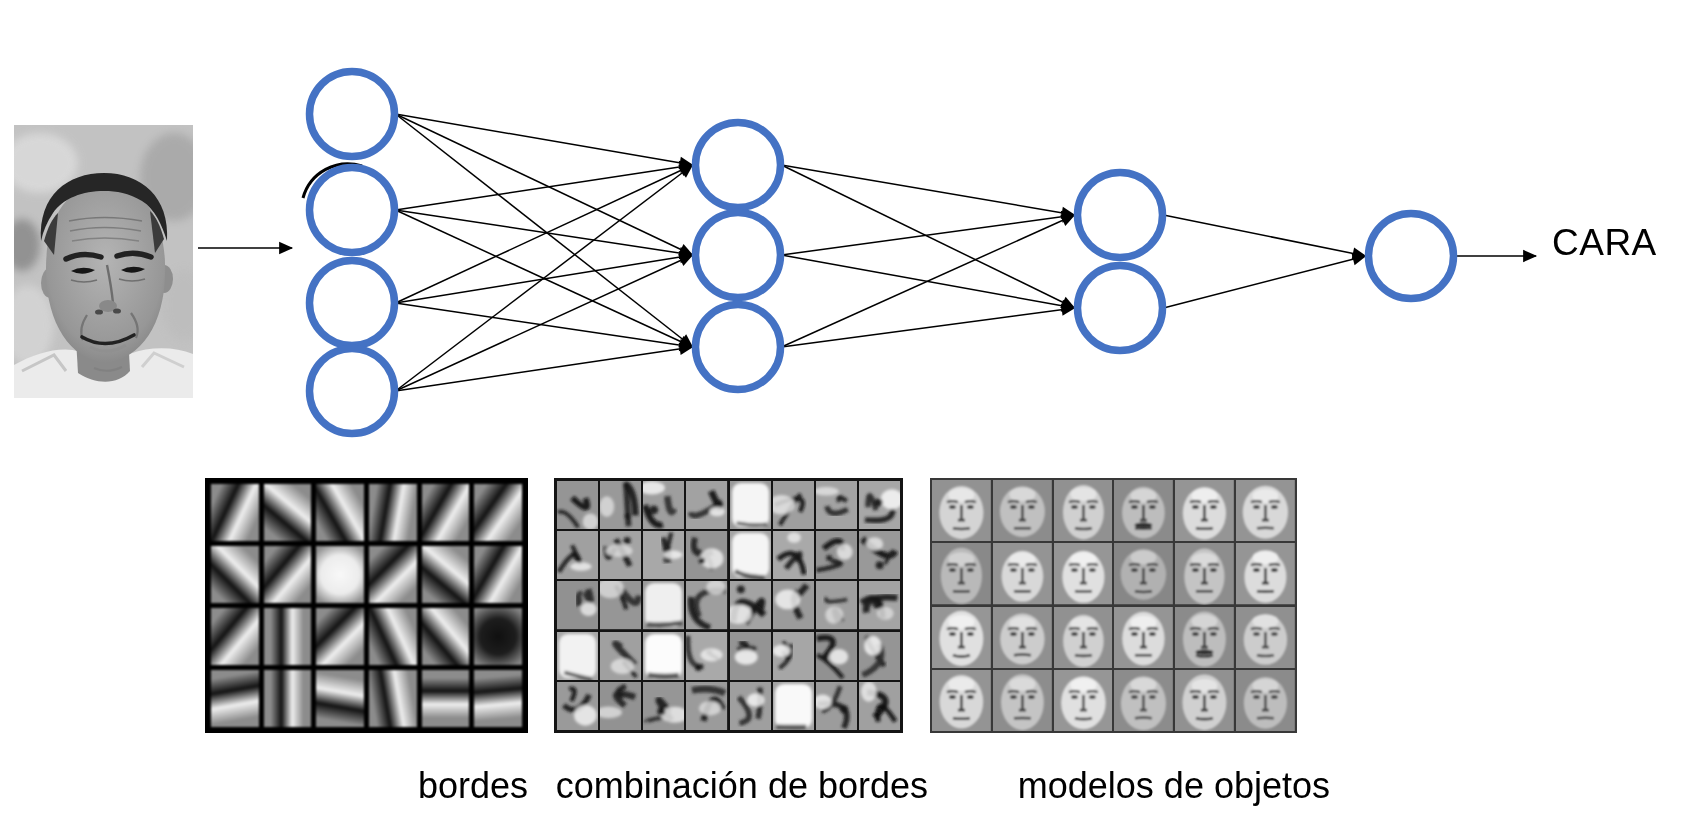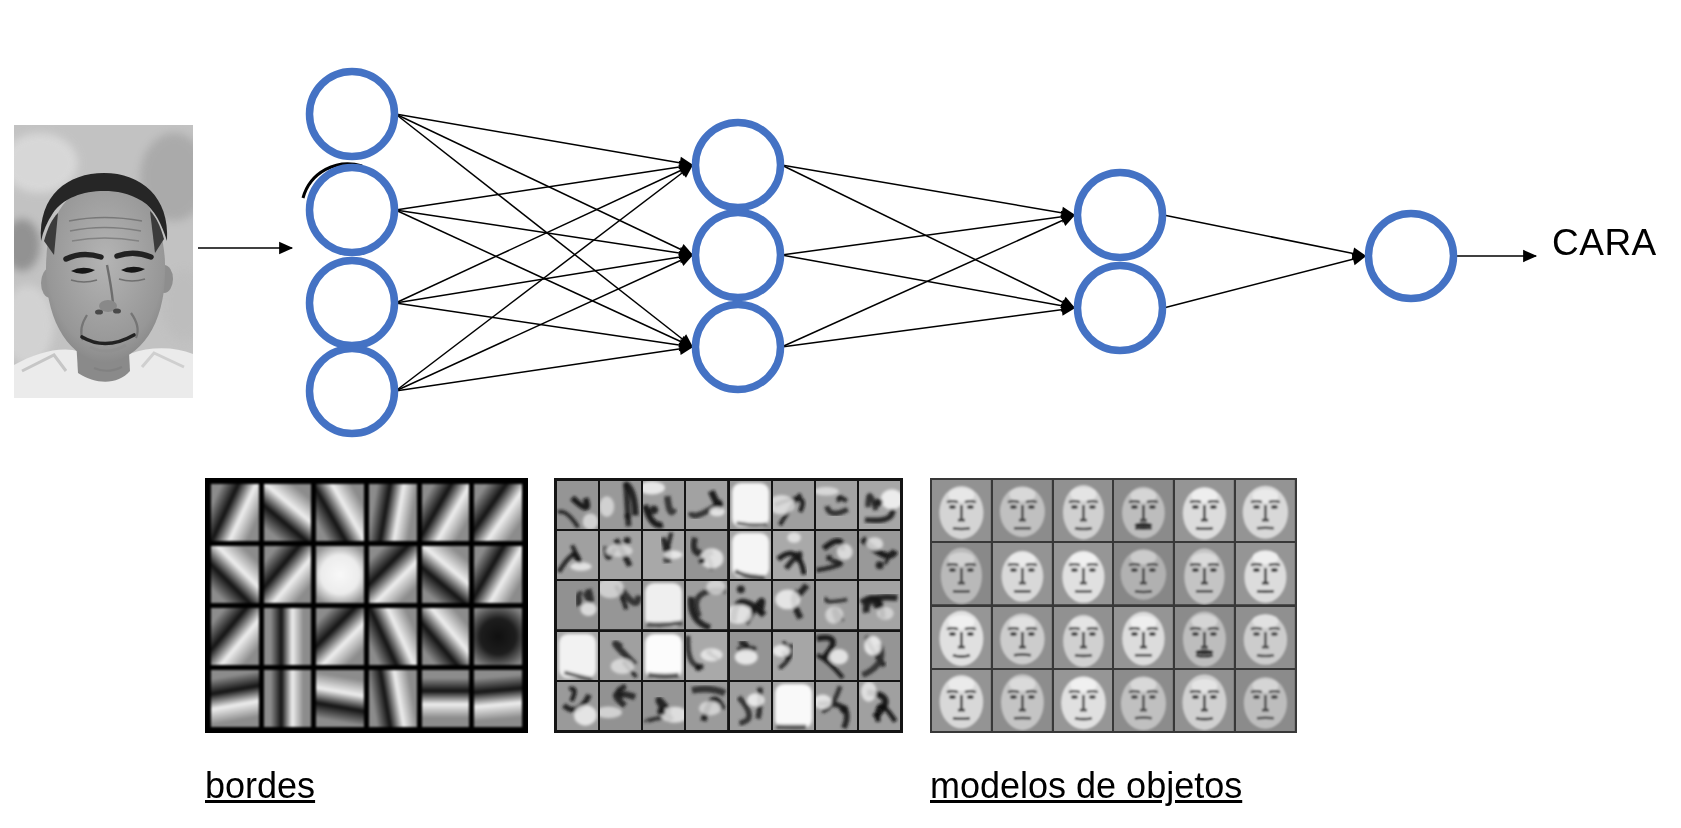--- a/index.html
+++ b/index.html
@@ -2,21 +2,21 @@
 <html><head>
 <meta charset="utf-8">
 <style>
   html,body{margin:0;padding:0;background:#fff;}
   body{width:1681px;height:828px;position:relative;overflow:hidden;
        font-family:"Liberation Sans","DejaVu Sans",sans-serif;}
   #stage{position:absolute;inset:0;width:1681px;height:828px;}
   #photo{position:absolute;left:14px;top:125px;width:179px;height:273px;}
   #net{position:absolute;left:0;top:0;width:1681px;height:828px;}
   .caption{position:absolute;top:766px;font-size:36px;color:#000;
-           text-align:left;white-space:nowrap;line-height:40px;text-decoration:underline;}
+           text-align:right;white-space:nowrap;line-height:40px;}
   #cap-bordes{left:205px;width:323px;}
   #cap-comb{left:552px;width:376px;}
   #cap-modelos{left:930px;width:400px;}
   #cara{position:absolute;left:1552px;top:224px;font-size:37px;color:#000;
         line-height:37px;letter-spacing:.5px;white-space:nowrap;}
   .pgrid{position:absolute;display:grid;box-sizing:border-box;}
   #grid-bordes{left:205px;top:478px;width:323px;height:255px;background:#000;
                padding:6px;gap:5px;
                grid-template-rows:repeat(4,1fr);grid-template-columns:repeat(6,1fr);}
   #grid-comb{left:554px;top:478px;width:349px;height:255px;background:#141414;
@@ -1243,16 +1243,17 @@
             <ellipse cx="20.5" cy="27" rx="3.4" ry="2" fill="rgb(68,68,68)"></ellipse>
             <ellipse cx="38.5" cy="27" rx="3.4" ry="2" fill="rgb(68,68,68)"></ellipse>
             <path d="M29.5,25 L29.5,39 M26,40 L33,40" stroke="rgb(68,68,68)" stroke-width="2.6" fill="none"></path>
             <path d="M21,48 Q29.5,47.00748300552368 38,48" stroke="rgb(68,68,68)" stroke-width="2.6" fill="none"></path>
           </g>
         </svg>
       </div>
     </div>
 
   <div id="cap-bordes" class="caption">bordes</div>
+  <div id="cap-comb" class="caption">combinación de bordes</div>
   <div id="cap-modelos" class="caption">modelos de objetos</div>
 
   <div id="cara">CARA</div>
 </div>
 
 </body></html>

